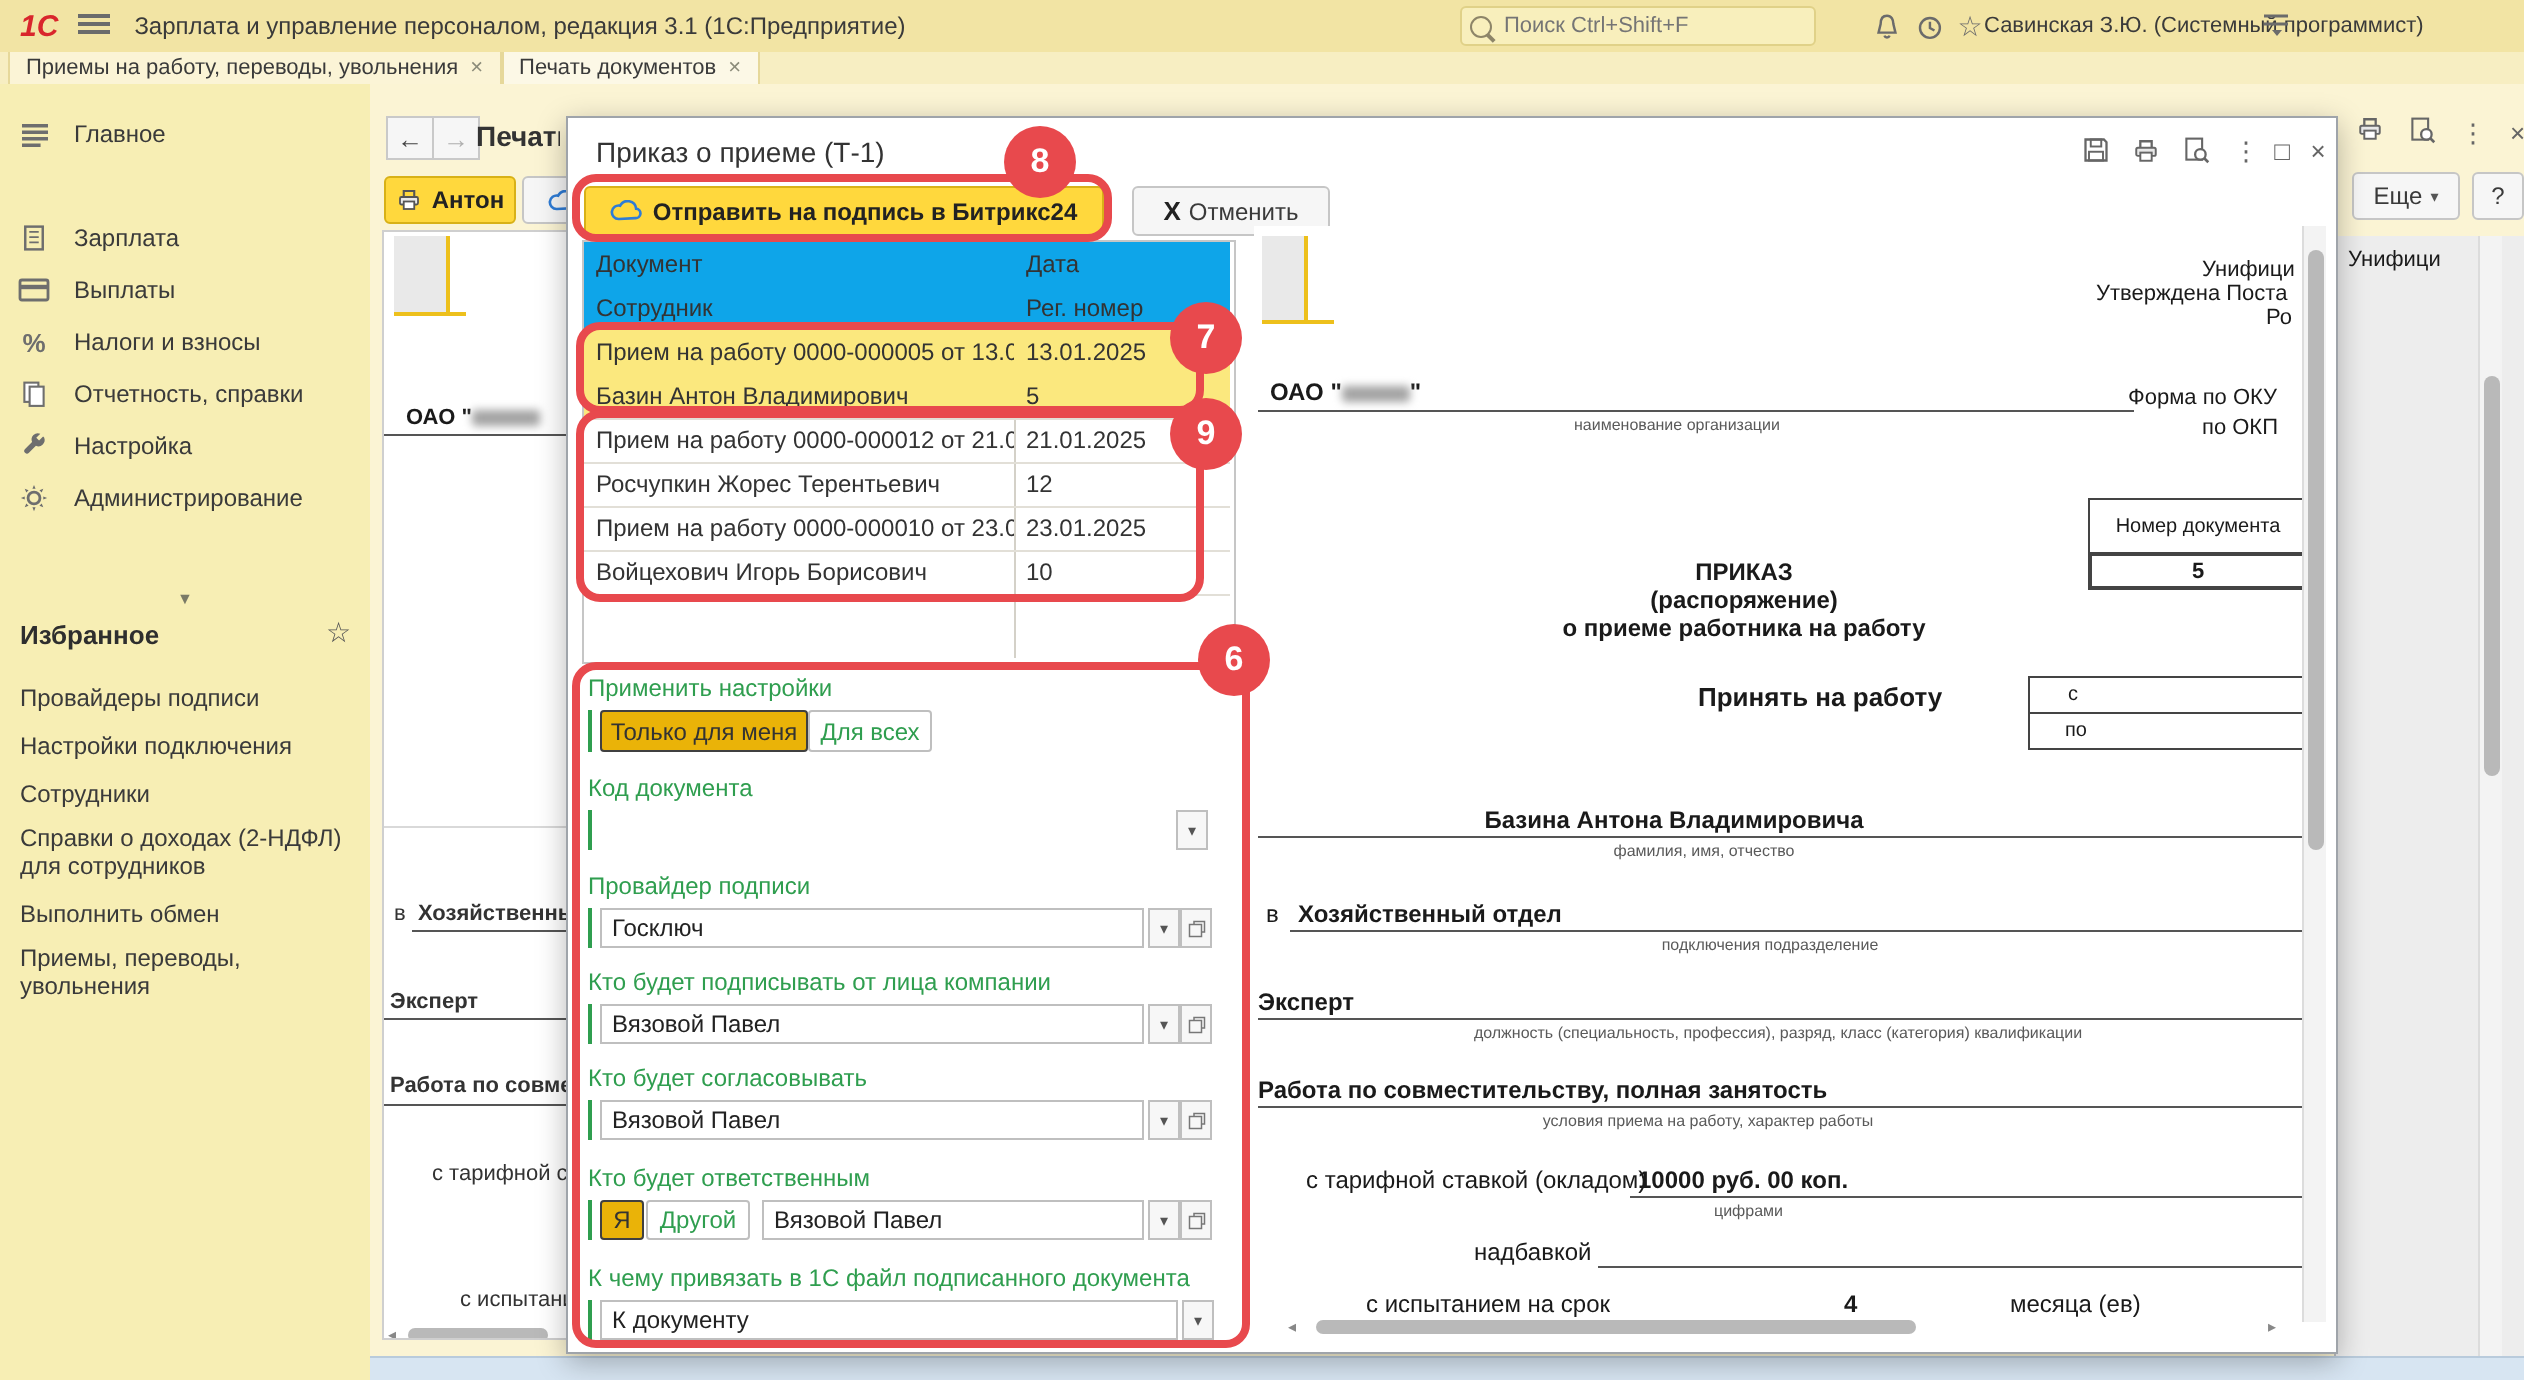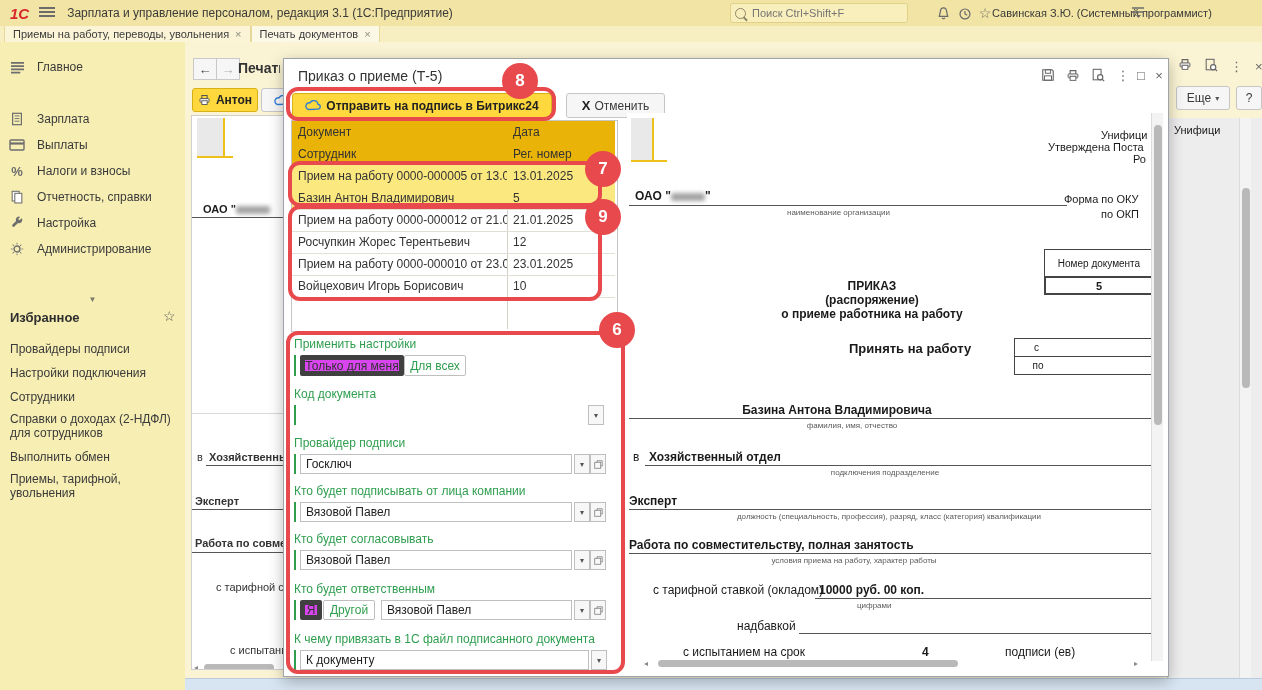--- a/index.html
+++ b/index.html
@@ -68,32 +68,32 @@
   .dlg-title{position:absolute;left:14px;top:9px;font-size:14px;color:#333}
   .dlgico{position:absolute;top:8px;width:18px;height:16px;display:flex;align-items:center;justify-content:center;
           color:#666;font-size:13px}
   .cancelx{font-weight:bold;font-size:13px;color:#222}
   
   .ptable{position:absolute;left:7px;top:61px;width:325px;height:210px;border:1px solid #c6c6c6;background:#fff}
   .colsep{position:absolute;left:215px;top:0;width:1px;height:208px;background:#d4d1c8}
   .trow{position:absolute;left:0;width:323px;height:22px;border-bottom:1px solid #e2dfd7;display:flex}
   .trow .c1{width:215px;padding:4px 0 0 6px;box-sizing:border-box;white-space:nowrap;overflow:hidden}
   .trow .c2{width:108px;padding:4px 0 0 6px;box-sizing:border-box;white-space:nowrap;overflow:hidden}
-  .thead{background:#eab308}
+  .thead{background:#0ea5e9}
   .selrow{background:#fbe87e}
   
   .glabel{position:absolute;left:10px;color:#2f9e4f;font-size:12px;white-space:nowrap}
   .marker{position:absolute;left:10px;width:2px;height:20px;background:#2f9e4f}
   .field{position:absolute;height:20px;background:#fff;border:1px solid #bfbfbf;box-sizing:border-box;
          display:flex;align-items:center;padding-left:5px;font-size:12px;color:#222}
   .sqbtn{position:absolute;width:16px;height:20px;background:#f7f7f7;border:1px solid #bfbfbf;box-sizing:border-box;
          display:flex;align-items:center;justify-content:center;font-size:8px;color:#555}
   .tgl{position:absolute;height:21px;box-sizing:border-box;display:flex;align-items:center;justify-content:center;
        font-size:12px;border-radius:2px}
-  .tgl.on{background:#d946ef;border:5px solid #404040;color:#333}
+  .tgl.on{background:#eab308;border:1px solid #404040;color:#333}
   .tgl.off{background:#fff;border:1px solid #bfbfbf;color:#2f9e4f}
   
   .pv{position:absolute;left:343px;top:54px;width:524px;height:548px;background:#fff;overflow:hidden}
   .pvt{position:absolute;white-space:nowrap;font-size:11px;color:#1a1a1a}
   .cap{position:absolute;font-size:8px;color:#5a5a5a;white-space:nowrap}
   .cellbox{position:absolute;border:1px solid #444;box-sizing:border-box;font-size:10px;color:#1a1a1a;
            display:flex;align-items:center;justify-content:center;text-align:center}
   
   .ann{position:absolute;border:4px solid #e8494d;border-radius:12px;z-index:40}
   .badge{position:absolute;width:36px;height:36px;border-radius:50%;background:#e8494d;color:#fff;
@@ -205,21 +205,21 @@
     <span class="slab">Администрирование</span>
   </div>
   <div class="collapse">▼</div>
   <div class="favhead">Избранное</div>
   <div class="favstar">☆</div>
   <div class="favitem" style="top:300px">Провайдеры подписи</div>
   <div class="favitem" style="top:324px">Настройки подключения</div>
   <div class="favitem" style="top:348px">Сотрудники</div>
   <div class="favitem" style="top:370px">Справки о доходах (2-НДФЛ) для сотрудников</div>
   <div class="favitem" style="top:408px">Выполнить обмен</div>
-  <div class="favitem" style="top:430px">Приемы, тарифной, увольнения</div>
+  <div class="favitem" style="top:430px">Приемы, переводы, увольнения</div>
 </div>
 
 <div class="abs winbg"></div>
 <div class="abs navbtn" style="left:193px;top:58px;color:#444">←</div>
 <div class="abs navbtn" style="left:216px;top:58px;color:#b0b0b0">→</div>
 <div class="abs clip nowrap wtitle" style="left:238px;top:60px;width:42px;height:18px">Печать документов</div>
 <div class="abs ybtn" style="left:192px;top:88px;width:64px;height:22px">
   <svg width="13" height="12" viewBox="0 0 16 16">
       <path d="M4.5 6V2h7v4" fill="none" stroke="#555" stroke-width="1.4"></path>
       <rect x="2" y="6" width="12" height="5" rx="1" fill="#e8e8e8" stroke="#555" stroke-width="1.2"></rect>
@@ -280,21 +280,21 @@
 </div>
 <div class="abs rpanel clip">
   <div class="abs nowrap" style="left:6px;top:6px;font-size:11px;color:#1a1a1a">Унифици</div>
   <div class="abs vtrack" style="left:71px;top:0;width:11px;height:560px">
     <div class="vhandle" style="position:absolute;left:1.5px;top:70px;width:8px;height:200px"></div>
   </div>
 </div>
 <div class="abs bluestrip"></div>
 
 <div class="abs dialog">
-  <div class="dlg-title">Приказ о приеме (Т-5)</div>
+  <div class="dlg-title">Приказ о приеме (Т-1)</div>
   <div class="dlgico" style="left:755px">
     <svg width="14" height="14" viewBox="0 0 16 16">
         <path d="M2 2h10.5L14 3.5V14H2z" fill="none" stroke="#666" stroke-width="1.3"></path>
         <rect x="5" y="2" width="6" height="4" fill="none" stroke="#666" stroke-width="1.1"></rect>
         <rect x="4" y="9" width="8" height="5" fill="none" stroke="#666" stroke-width="1.1"></rect>
       </svg>
   </div>
   <div class="dlgico" style="left:780px">
     <svg width="14" height="13" viewBox="0 0 16 16">
         <path d="M4.5 6V2h7v4" fill="none" stroke="#666" stroke-width="1.4"></path>
@@ -493,21 +493,21 @@
     <div class="pvt" style="left:26px;top:470px;font-size:12px">с тарифной ставкой (окладом)</div>
     <div class="pvt b" style="left:192px;top:470px;font-size:12px">10000 руб. 00 коп.</div>
     <div class="docline" style="position:absolute;left:188px;top:485px;width:336px"></div>
     <div class="cap" style="left:230px;top:488px">цифрами</div>
 
     <div class="pvt" style="left:110px;top:506px;font-size:12px">надбавкой</div>
     <div class="docline" style="position:absolute;left:172px;top:520px;width:352px"></div>
 
     <div class="pvt" style="left:56px;top:532px;font-size:12px">с испытанием на срок</div>
     <div class="pvt b" style="left:295px;top:532px;font-size:12px">4</div>
-    <div class="pvt" style="left:378px;top:532px;font-size:12px">подписи (ев)</div>
+    <div class="pvt" style="left:378px;top:532px;font-size:12px">месяца (ев)</div>
   </div>
 
   <div class="vtrack" style="position:absolute;left:867px;top:54px;width:11px;height:548px">
     <div class="vhandle" style="position:absolute;left:1.5px;top:12px;width:8px;height:300px"></div>
   </div>
   <div style="position:absolute;left:360px;top:600px;width:500px;height:10px">
     <span style="position:absolute;left:0;top:0;font-size:8px;color:#888">◂</span>
     <span class="vhandle" style="position:absolute;left:14px;top:1px;width:300px;height:7px"></span>
     <span style="position:absolute;left:490px;top:0;font-size:8px;color:#888">▸</span>
   </div>

